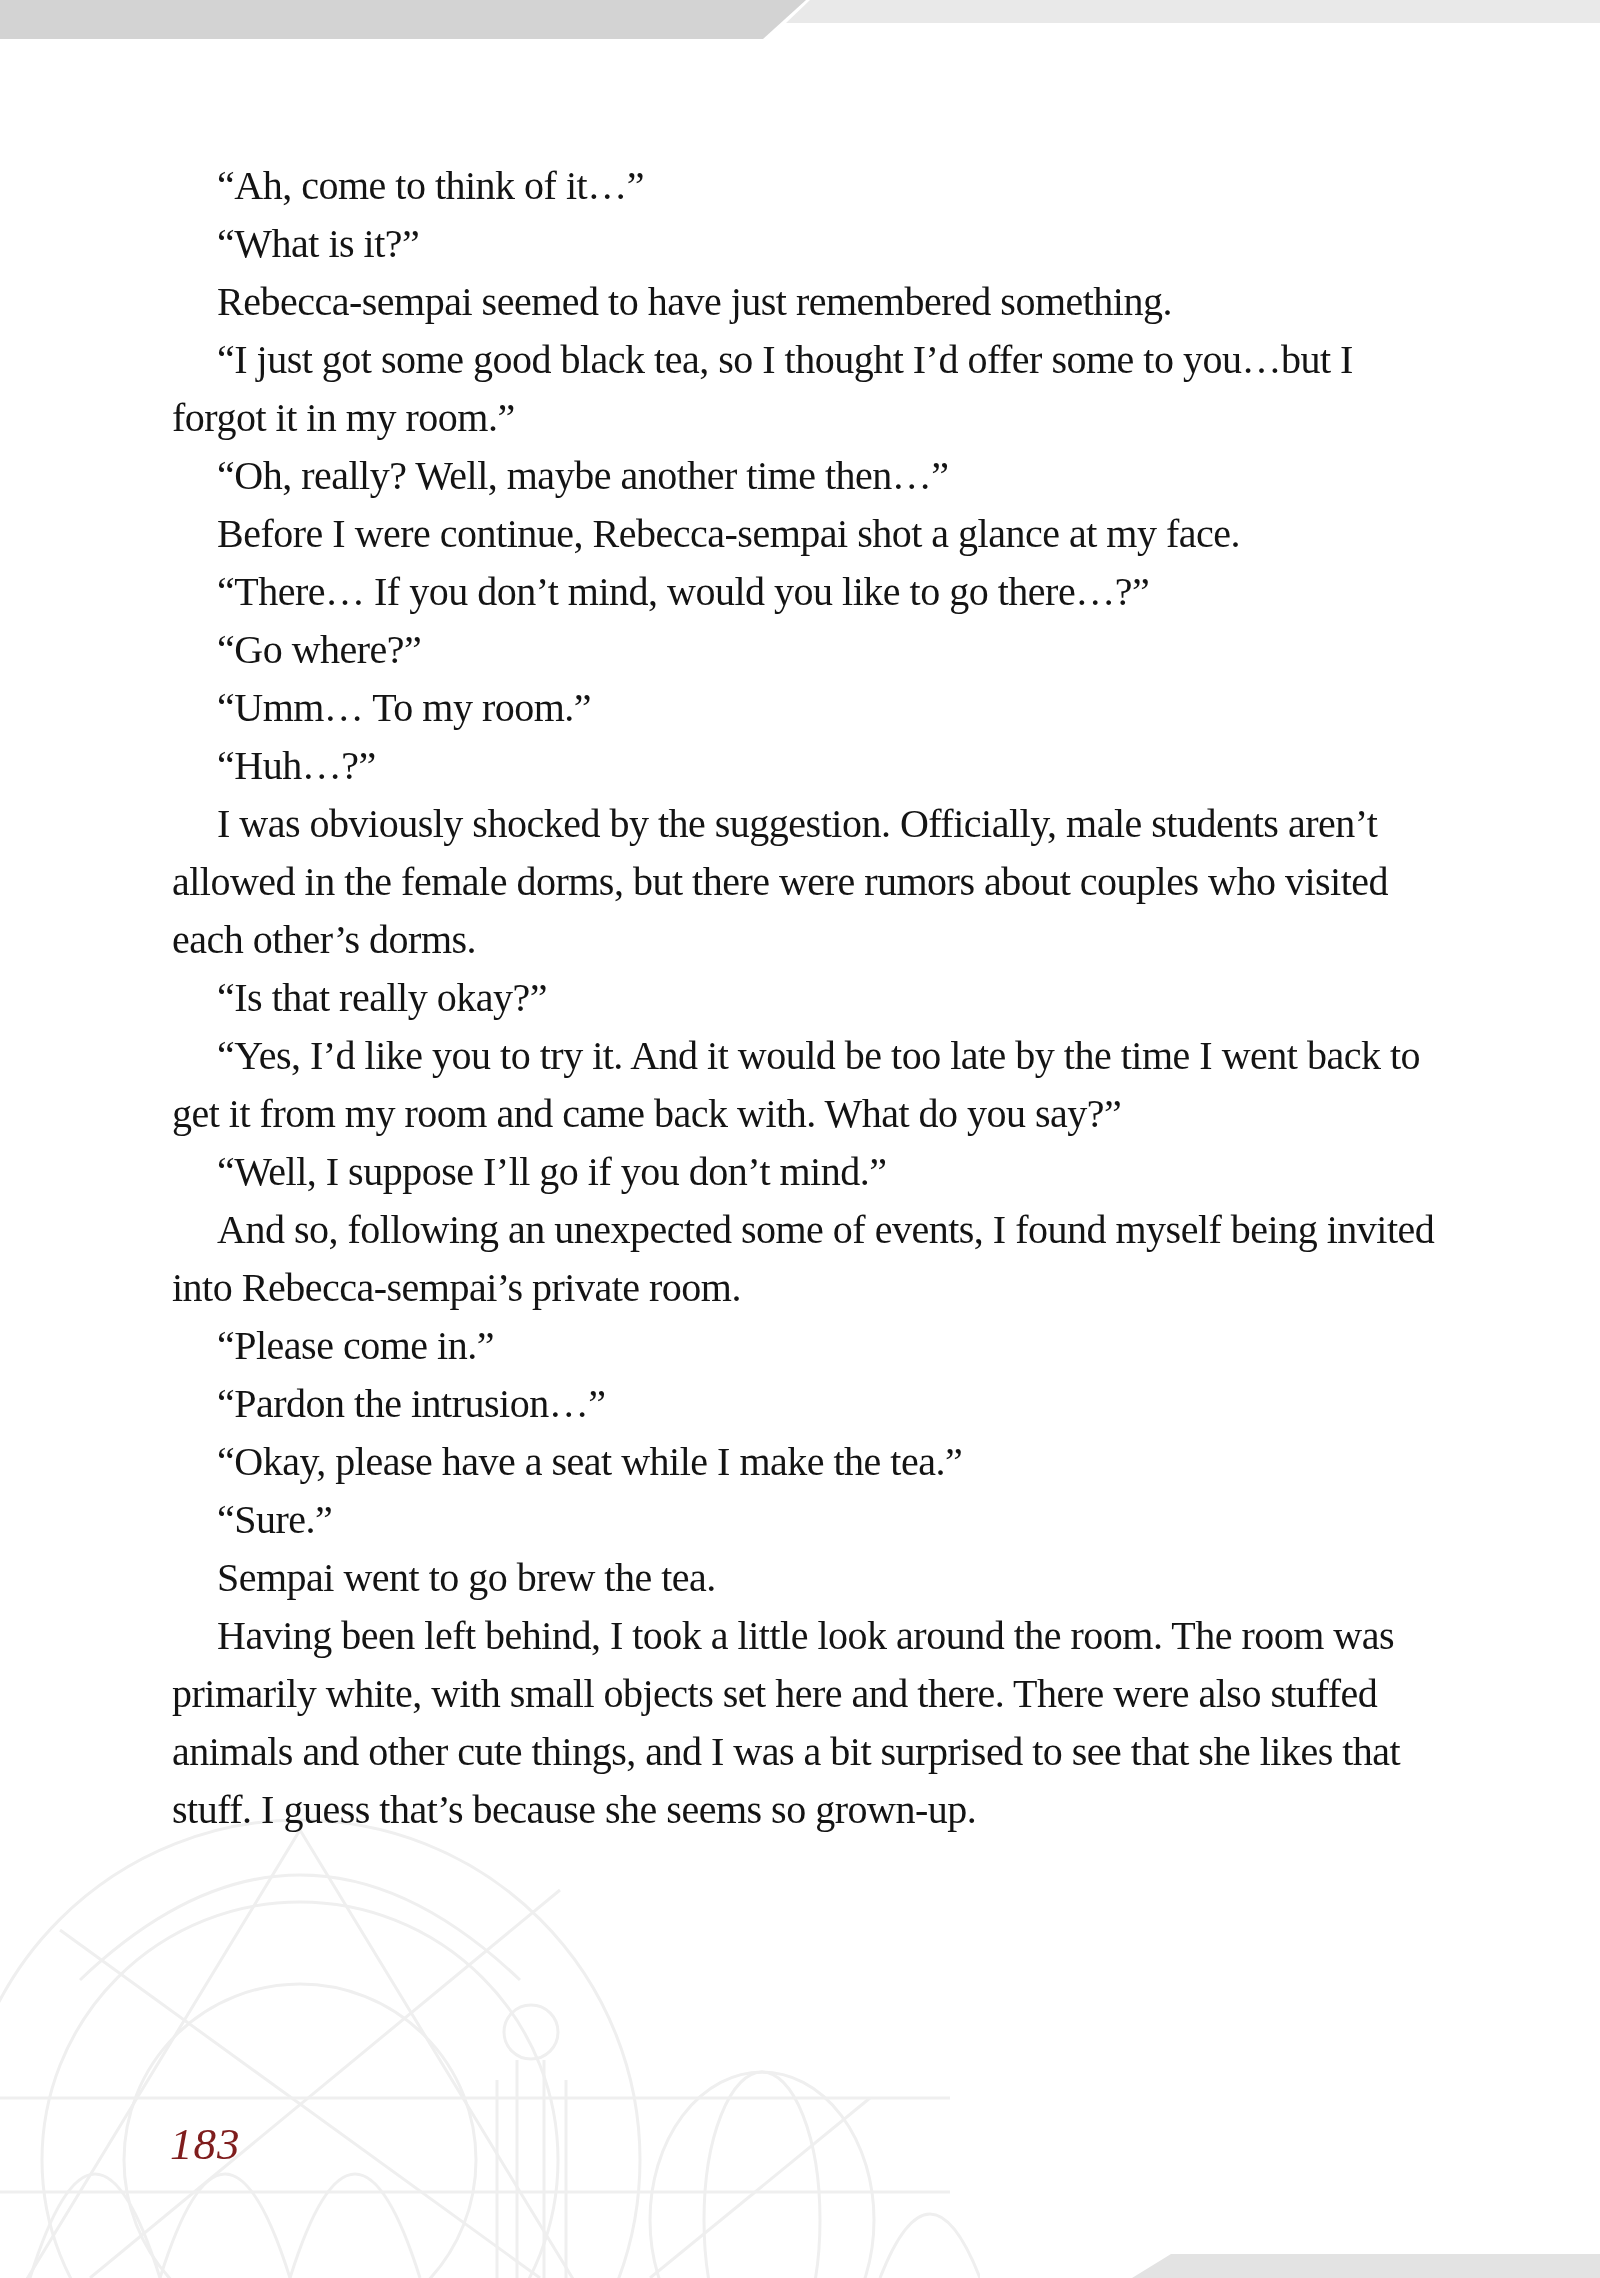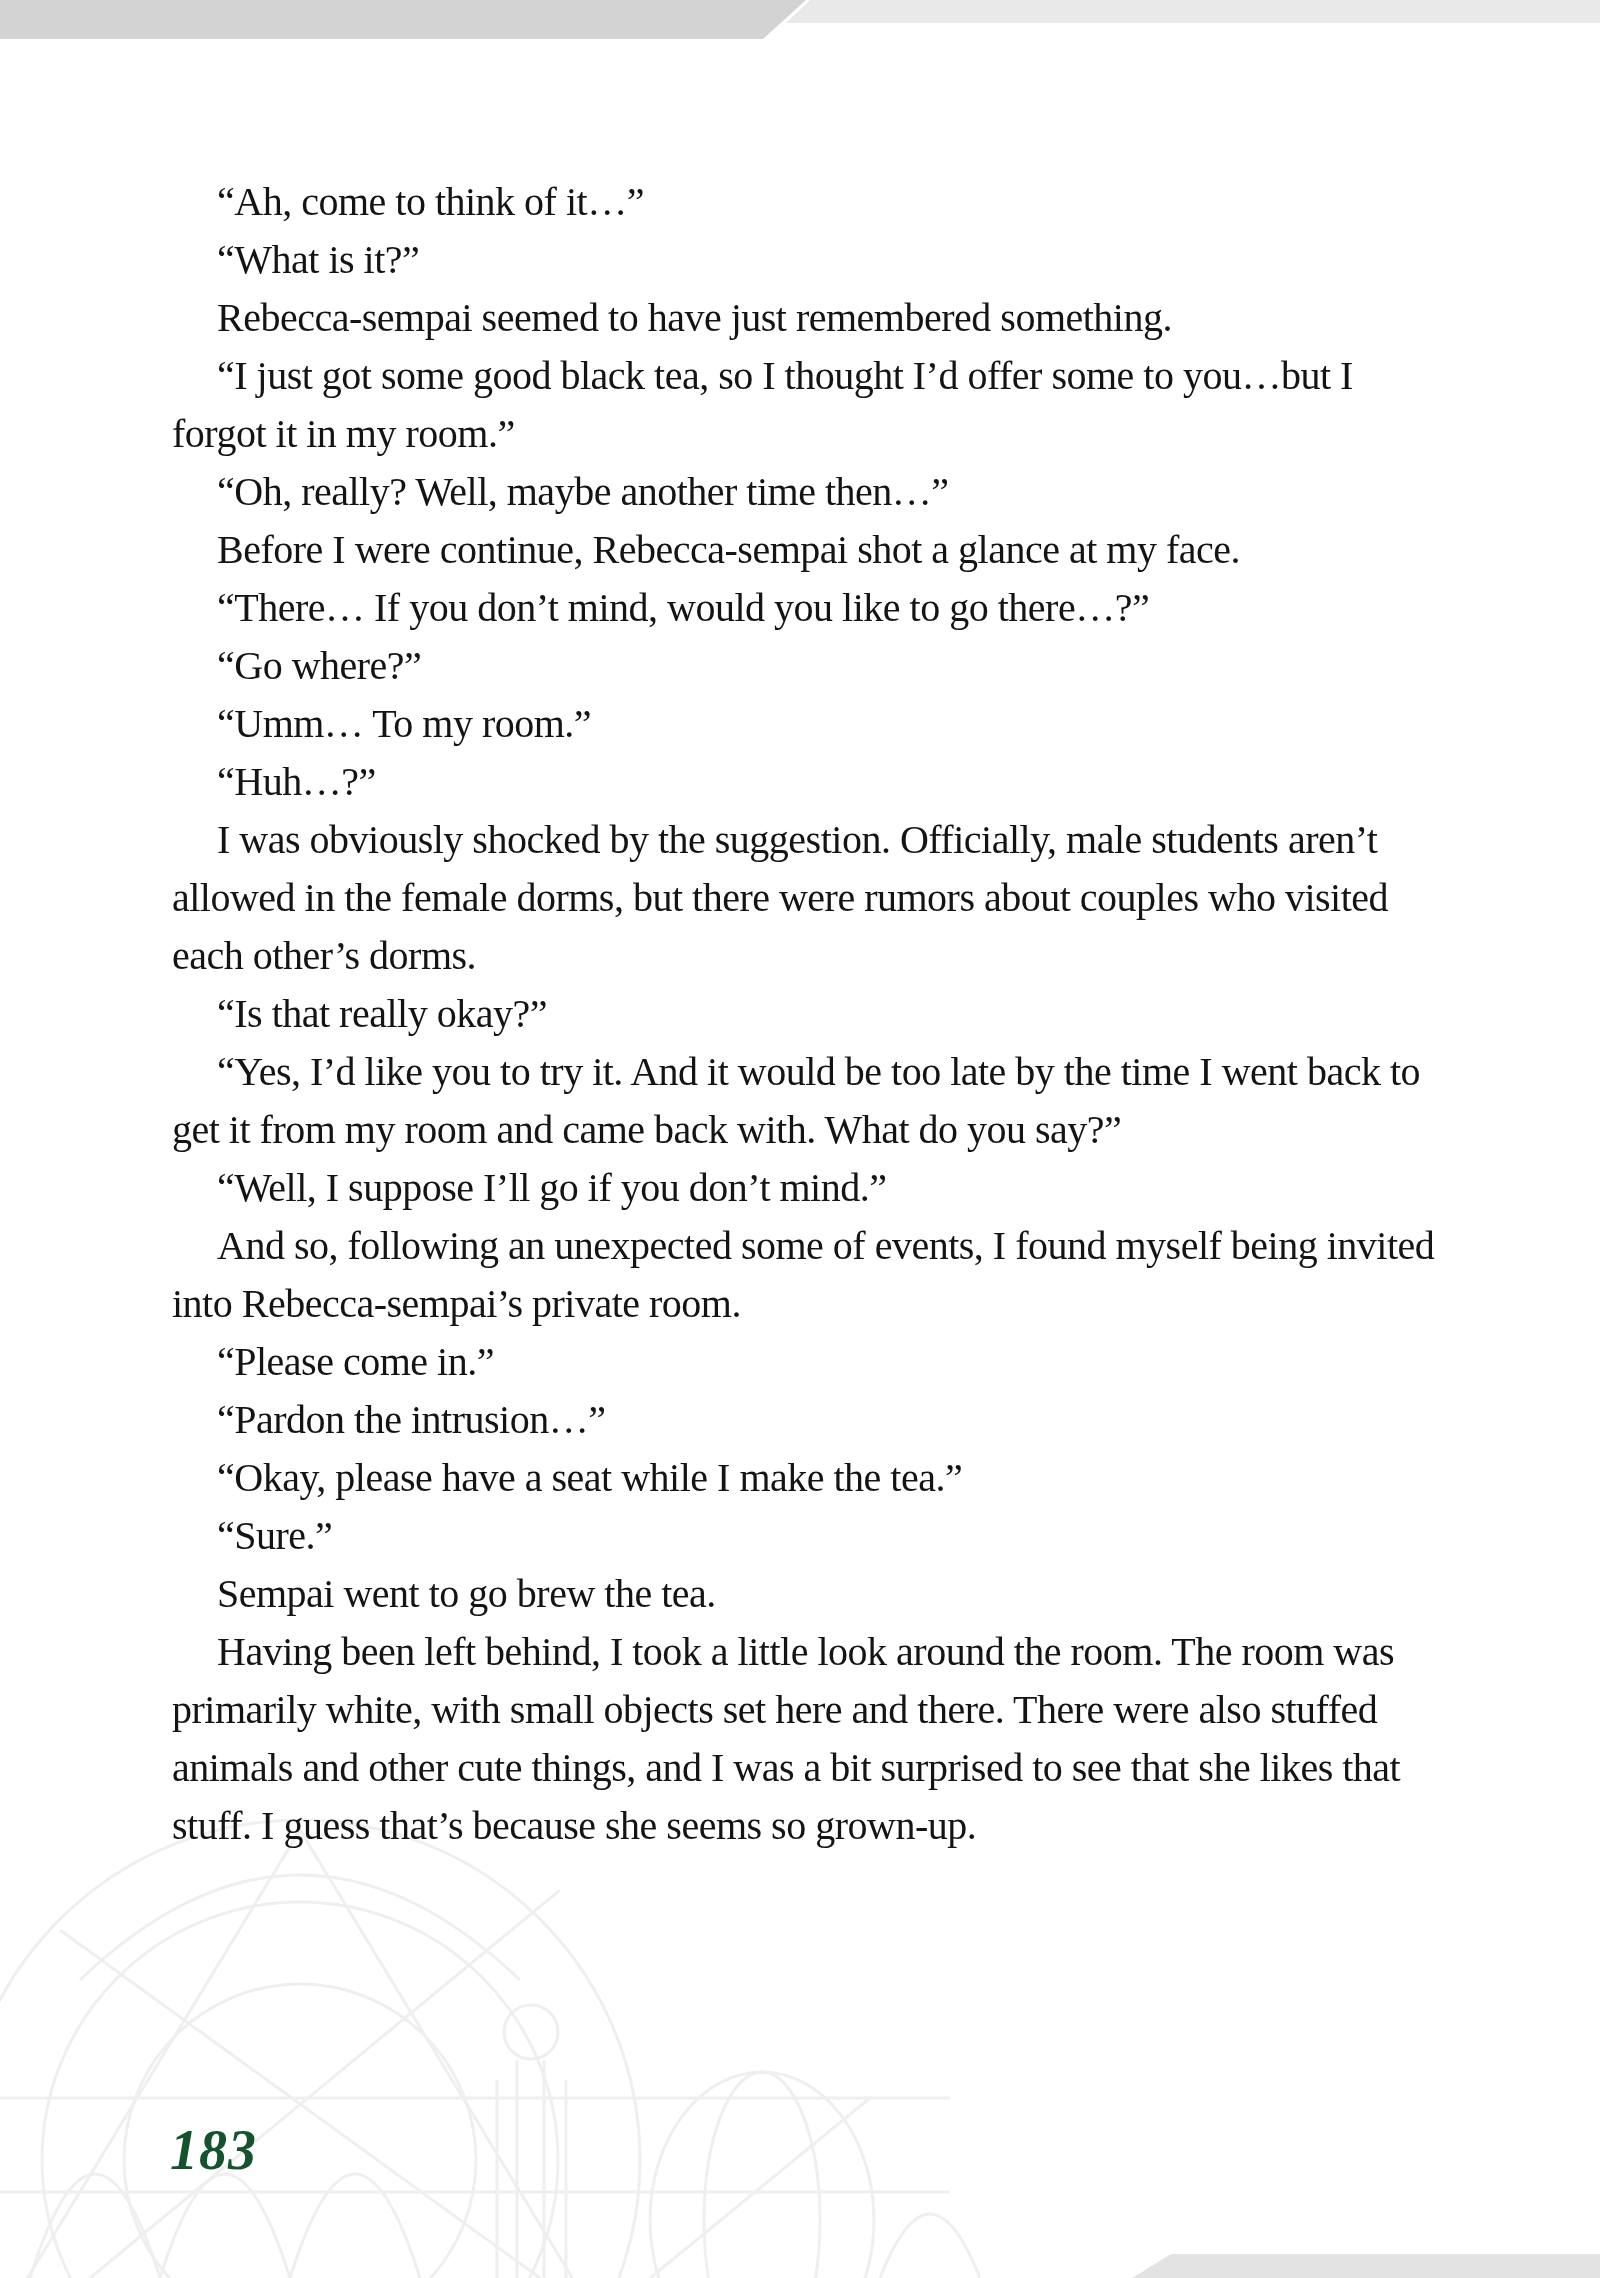--- a/index.html
+++ b/index.html
@@ -50,37 +50,35 @@
   .text-column {
     position: absolute;
     left: 172px;
     top: 157px;
     width: 1268px;
     font-size: 40px;
     line-height: 58px;
     letter-spacing: -0.5px;
     color: #141414;
     text-align: left;
-    margin-top: 16px;
   }
   .text-column p {
     margin: 0;
     padding: 0;
     text-indent: 45px;
   }
   
   .page-number {
     position: absolute;
     left: 170px;
     top: 2118px;
-    font-size: 56px;
+    font-size: 45px;
     font-style: italic;
-    color: #14532d;
+    color: #7f1d1d;
     letter-spacing: 1px;
-    font-weight: bold;
   }
 </style>
 </head>
 <body>
 
 <div class="page" style="--band-tl: #d3d3d3; --band-tr: #e9e9e9; --band-br: #e3e3e3;">
 
   <div class="band band-top-left"></div>
   <div class="band band-top-right"></div>
   <div class="band band-bottom-right"></div>

